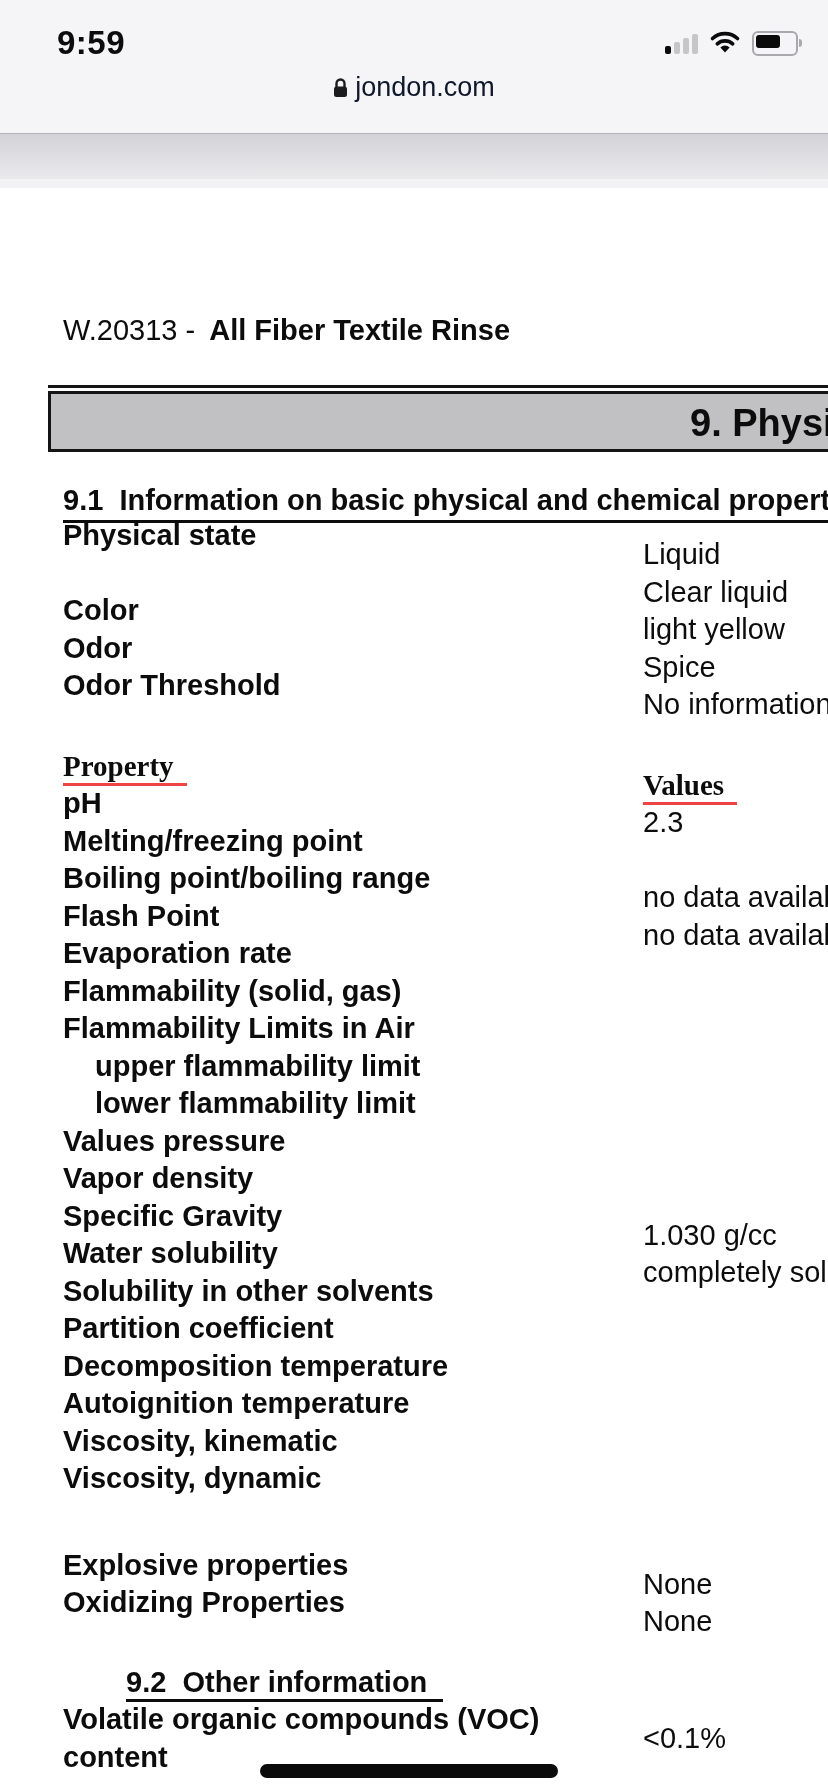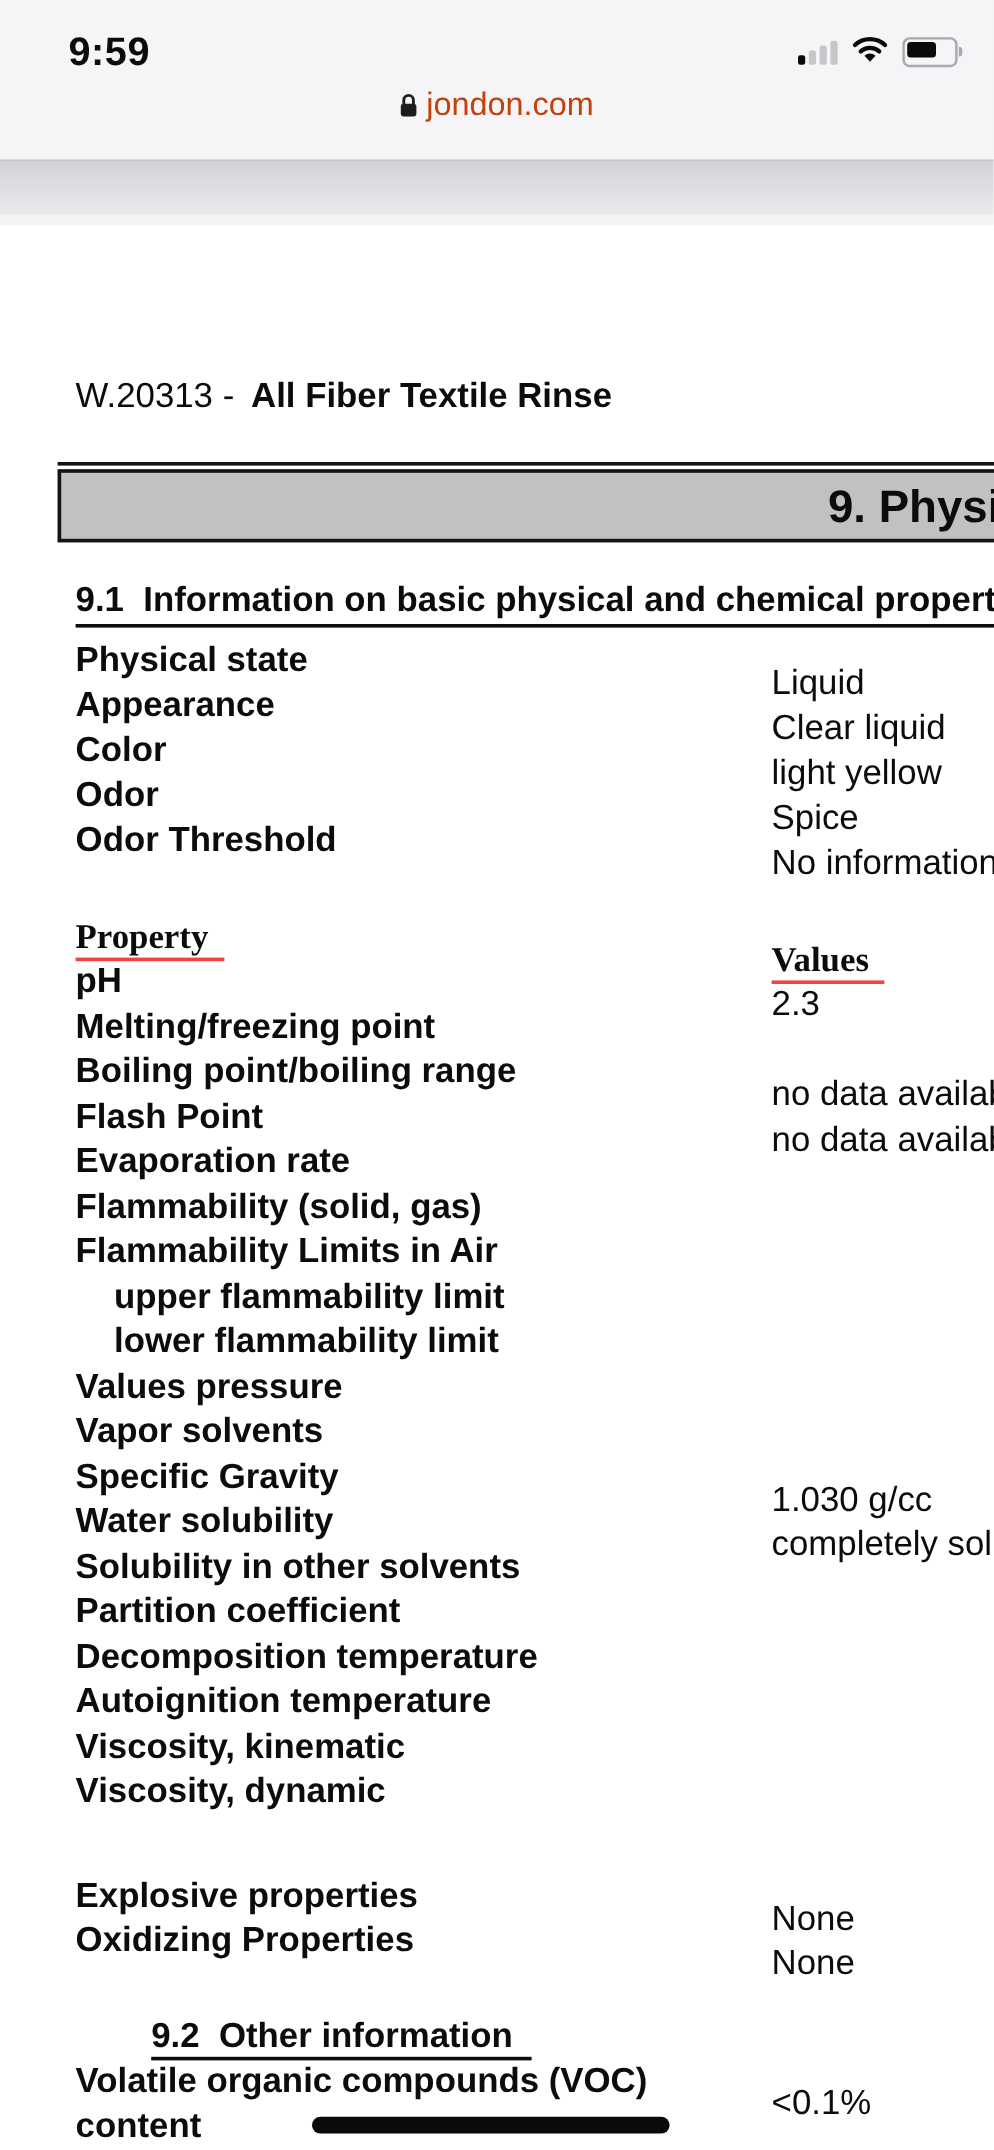--- a/index.html
+++ b/index.html
@@ -9,36 +9,36 @@
     border-bottom:1px solid #b4b4b8;}
   #time{position:absolute;left:57px;top:24px;font-size:33px;font-weight:600;letter-spacing:.5px;}
   #sysicons{position:absolute;right:30px;top:30px;display:flex;align-items:center;gap:10px;height:26px;}
   .bars{display:flex;align-items:flex-end;gap:3px;height:21px;}
   .bar{width:6px;border-radius:2px;background:#c6c6c9;}
   .bar.on{background:#0a0a0a;}
   .b1{height:8px;}.b2{height:12px;}.b3{height:16px;}.b4{height:20px;}
   #batt{position:relative;width:42px;height:21px;border:2px solid #a9a9ad;border-radius:6px;}
   #battfill{position:absolute;left:2px;top:2px;width:24px;height:13px;border-radius:3px;background:#0a0a0a;}
   #battnub{position:absolute;right:-6px;top:6px;width:3px;height:8px;background:#a9a9ad;border-radius:0 3px 3px 0;}
-  #addr{position:absolute;left:0;top:72px;width:828px;text-align:center;font-size:27px;color:#c2410c;}
+  #addr{position:absolute;left:0;top:72px;width:828px;text-align:center;font-size:27px;color:#0f172a;}
   #addr svg{vertical-align:-2px;margin-right:7px;}
   #band{position:absolute;left:0;top:134px;width:828px;height:45px;
     background:linear-gradient(#d3d3d7,#eaeaed);}
   #band2{position:absolute;left:0;top:179px;width:828px;height:9px;background:#f3f3f5;}
   
   #doc{position:absolute;left:0;top:188px;width:828px;height:1604px;background:#fff;}
   #title{position:absolute;left:63px;top:126px;font-size:29px;white-space:nowrap;}
   #title .bold{font-weight:bold;margin-left:14px;}
   #topline{position:absolute;left:48px;top:197px;width:852px;height:3px;background:#141414;}
   #secbox{position:absolute;left:48px;top:203px;width:846px;height:55px;background:#c1c1c3;
     border:3px solid #141414;}
   #sectitle{position:absolute;left:639px;top:8px;font-size:38px;font-weight:bold;white-space:nowrap;}
   #h91{position:absolute;left:63px;top:296px;font-size:29px;font-weight:bold;white-space:nowrap;}
   #h91 span{display:inline-block;border-bottom:3px solid #0c0c0c;padding-bottom:3px;padding-right:20px;}
-  #flow{position:absolute;left:0;top:344px;width:828px;}
+  #flow{position:absolute;left:0;top:329px;width:828px;}
   .row{position:relative;height:37.5px;line-height:37.5px;font-size:29px;white-space:nowrap;}
   .lbl{position:absolute;left:63px;font-weight:bold;}
   .lbl.ind{left:95px;}
   .val{position:absolute;left:643px;font-weight:normal;margin-top:19px;}
   .sp43{height:43px;}.sp49{height:49px;}.sp42{height:42px;}
   .colhead .u{display:inline-block;border-bottom:3px solid #ef4444;line-height:33px;padding-right:13px;font-family:Liberation Serif, serif;}
   .h92 .u{display:inline-block;border-bottom:3px solid #0c0c0c;line-height:33px;padding-right:16px;font-weight:bold;}
   .h92{position:absolute;left:63px;font-weight:bold;}
   #divbar{position:absolute;left:260px;top:1576px;width:298px;height:14px;background:#0a0a0a;border-radius:8px;}
 </style>
@@ -93,21 +93,20 @@
     <span>9.1&nbsp; Information on basic physical and chemical properties</span>
   </div>
 
   <div id="flow">
 
     <div class="row">
       <span class="lbl">Physical state</span>
       <span class="val">Liquid</span>
     </div>
     <div class="row">
-      <span class="lbl">Appearance</span>
       <span class="val">Clear liquid</span>
     </div>
     <div class="row">
       <span class="lbl">Color</span>
       <span class="val">light yellow</span>
     </div>
     <div class="row">
       <span class="lbl">Odor</span>
       <span class="val">Spice</span>
     </div>
@@ -157,21 +156,21 @@
     </div>
     <div class="row">
       <span class="lbl ind">lower flammability limit</span>
       <span class="val"></span>
     </div>
     <div class="row">
       <span class="lbl">Values pressure</span>
       <span class="val"></span>
     </div>
     <div class="row">
-      <span class="lbl">Vapor solvents</span>
+      <span class="lbl">Vapor density</span>
       <span class="val"></span>
     </div>
     <div class="row">
       <span class="lbl">Specific Gravity</span>
       <span class="val">1.030 g/cc</span>
     </div>
     <div class="row">
       <span class="lbl">Water solubility</span>
       <span class="val">completely soluble</span>
     </div>

